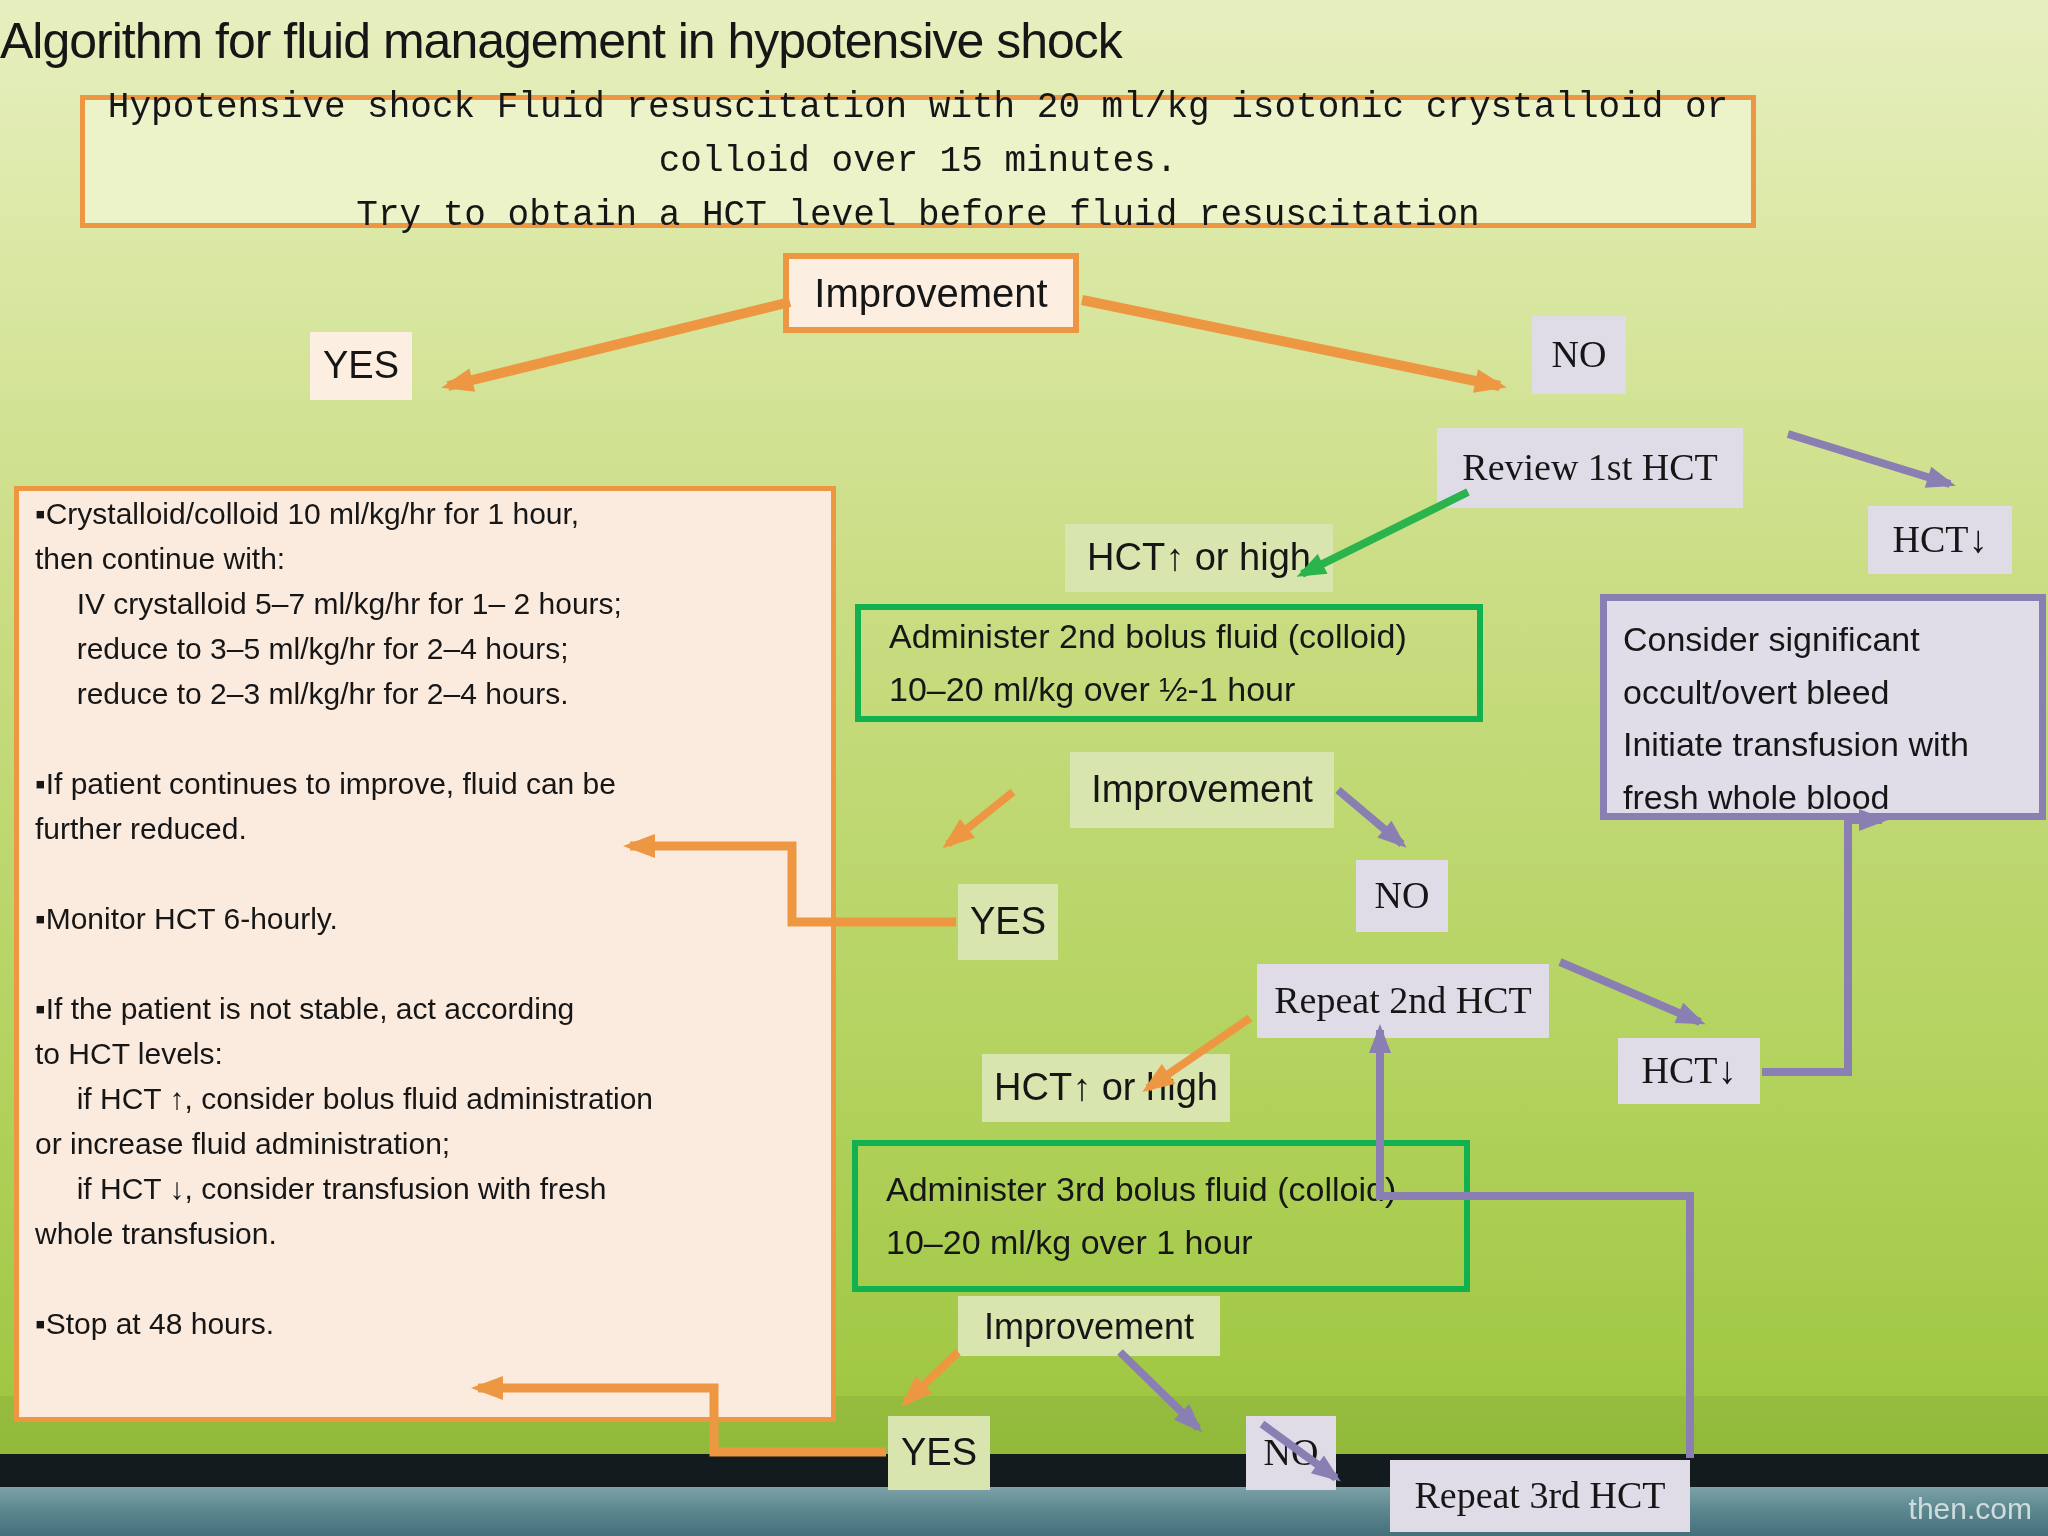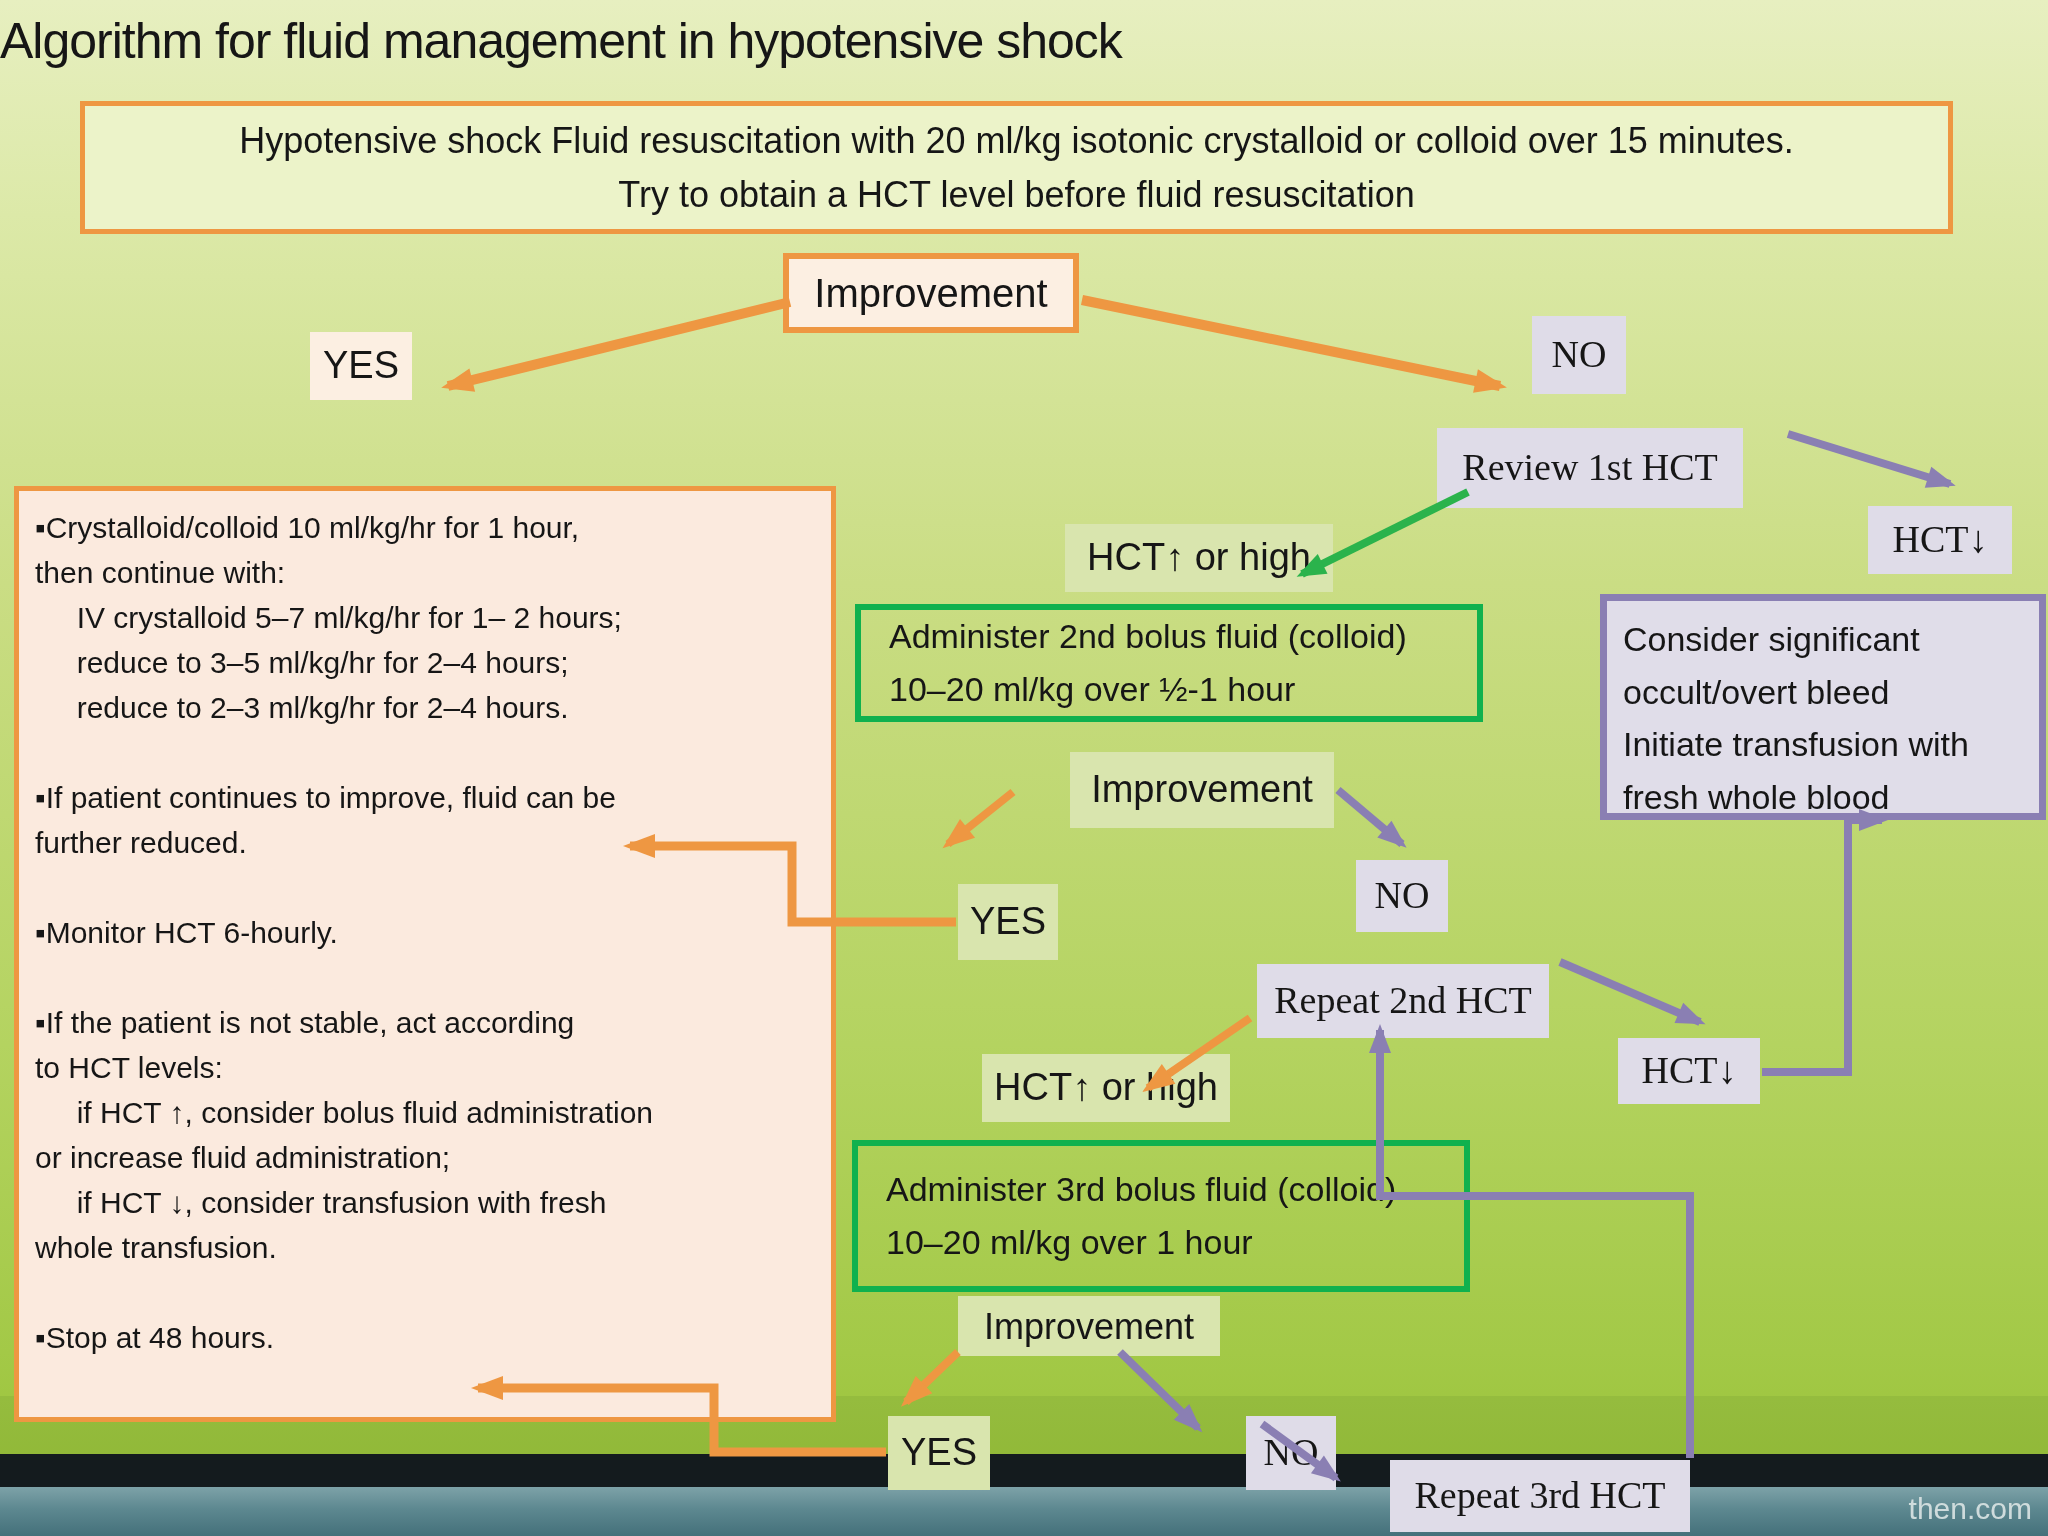--- a/index.html
+++ b/index.html
@@ -22,25 +22,25 @@
     text-align:center;font-size:38px;line-height:1.25;white-space:pre-line;box-sizing:border-box;}
   .peach{background:var(--peach_fill);}
   .lav{background:var(--lavender_fill);font-family:Liberation Serif, serif;}
   .sage{background:var(--sage_fill);}
   .orange-border{border:6px solid var(--orange);}
   .green-border{border:6px solid var(--green_border);background:transparent;
     justify-content:flex-start;text-align:left;padding-left:28px;font-size:34px;line-height:1.55;}
   .purple-border{border:7px solid var(--purple);background:#e0dde9;
     justify-content:flex-start;align-items:flex-start;text-align:left;padding:12px 16px;font-size:34px;line-height:1.55;}
 
-  .banner{position:absolute;left:80px;top:101px;width:1873px;height:133px;box-sizing:border-box;
+  .banner{position:absolute;left:80px;top:95px;width:1676px;height:133px;box-sizing:border-box;
     border:5px solid var(--orange);background:#ecf3c9;text-align:center;font-size:36px;line-height:1.5;
-    display:flex;align-items:center;justify-content:center;white-space:pre-line;}
+    display:flex;align-items:center;justify-content:center;white-space:pre-line;font-family:Liberation Mono, monospace;}
   .protocol{position:absolute;left:14px;top:486px;width:822px;height:936px;box-sizing:border-box;
-    border:5px solid var(--orange);background:#fbeade;padding:14px 10px 10px 16px;
+    border:5px solid var(--orange);background:#fbeade;padding:0 10px 10px 16px;
     font-size:30px;line-height:1.5;white-space:pre-wrap;}
   svg.arrows{position:absolute;left:0;top:0;width:2048px;height:1536px;pointer-events:none;}
 </style>
 </head>
 <body>
 
 <div class="slide">
 
   <div class="floor-shade"></div>
   <div class="band-black"></div>

